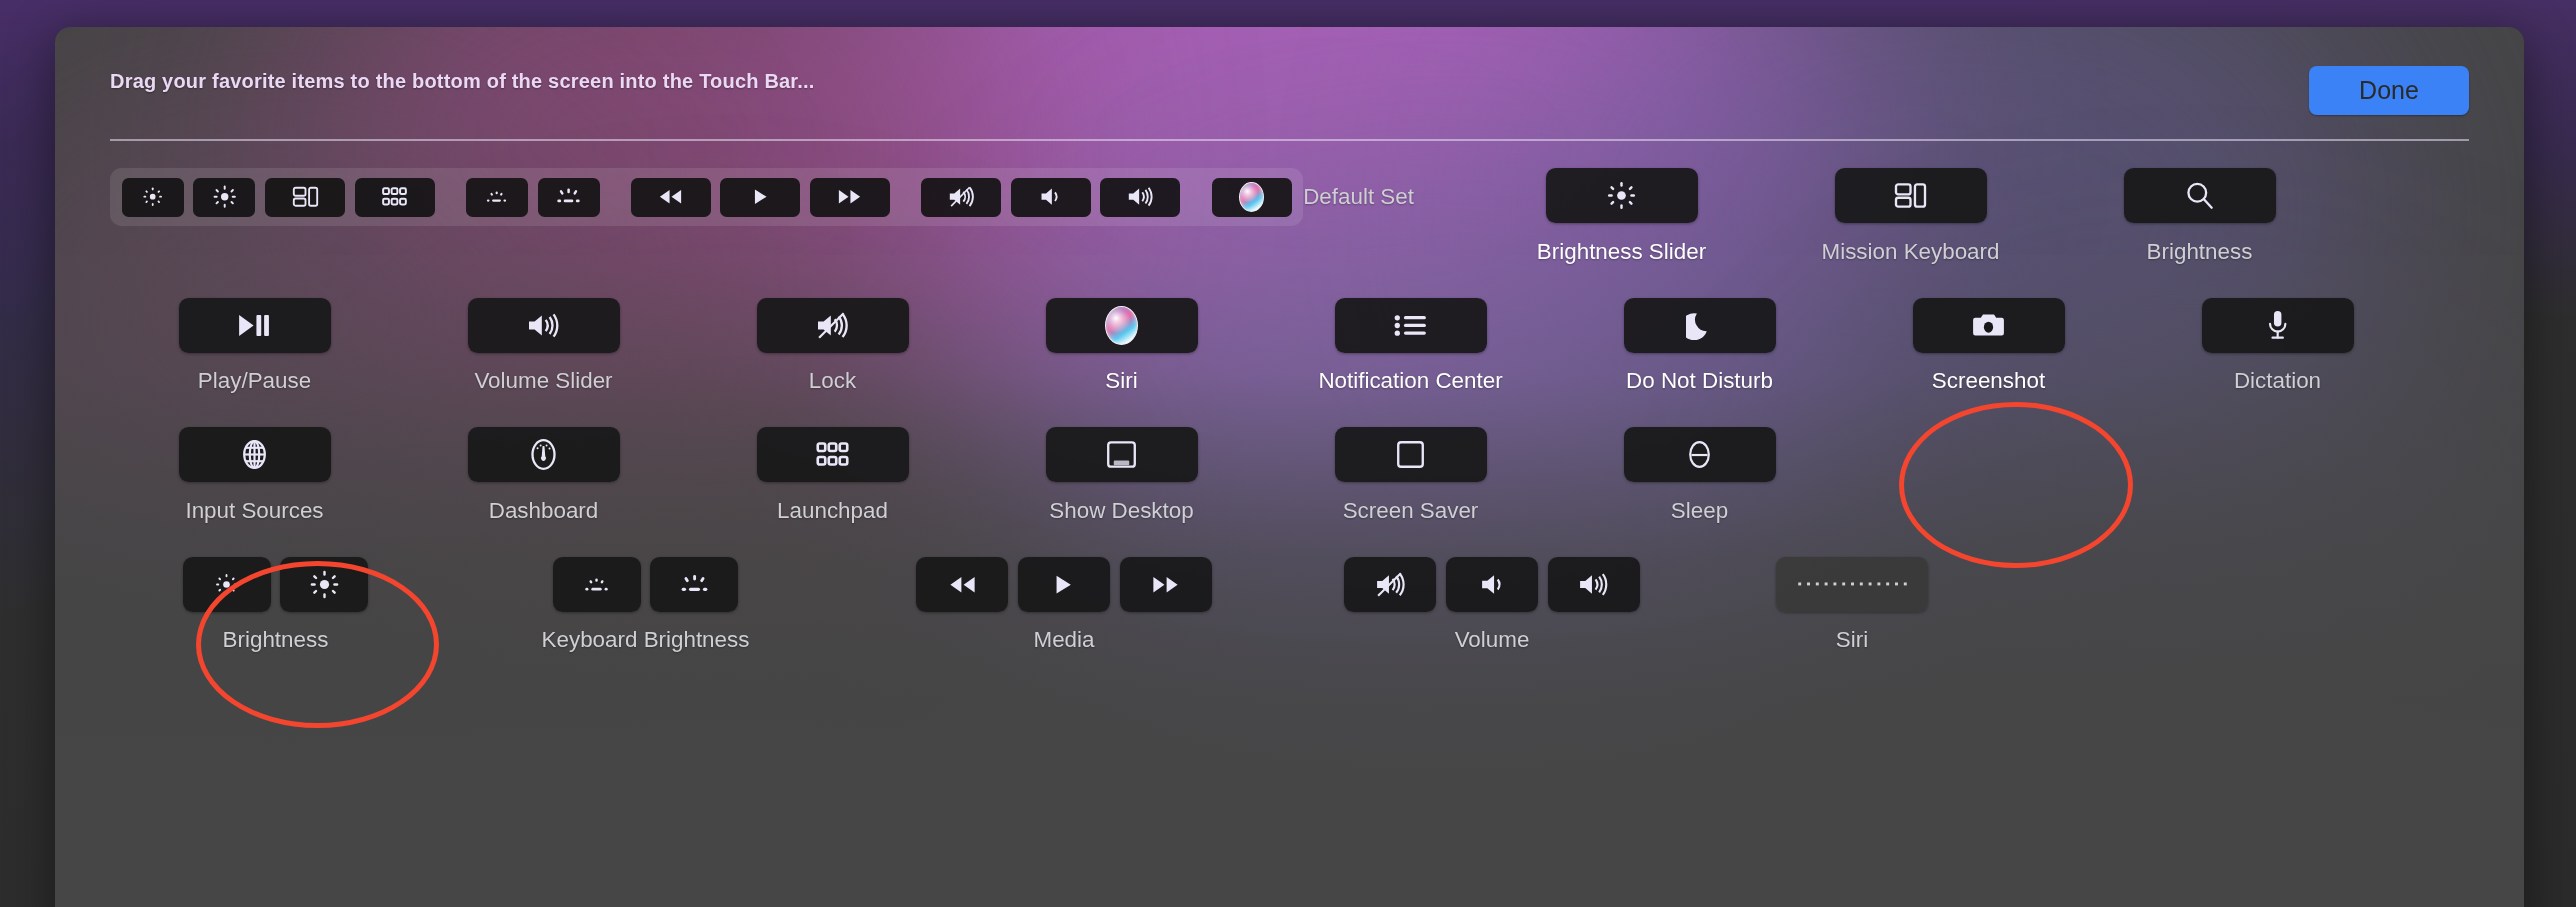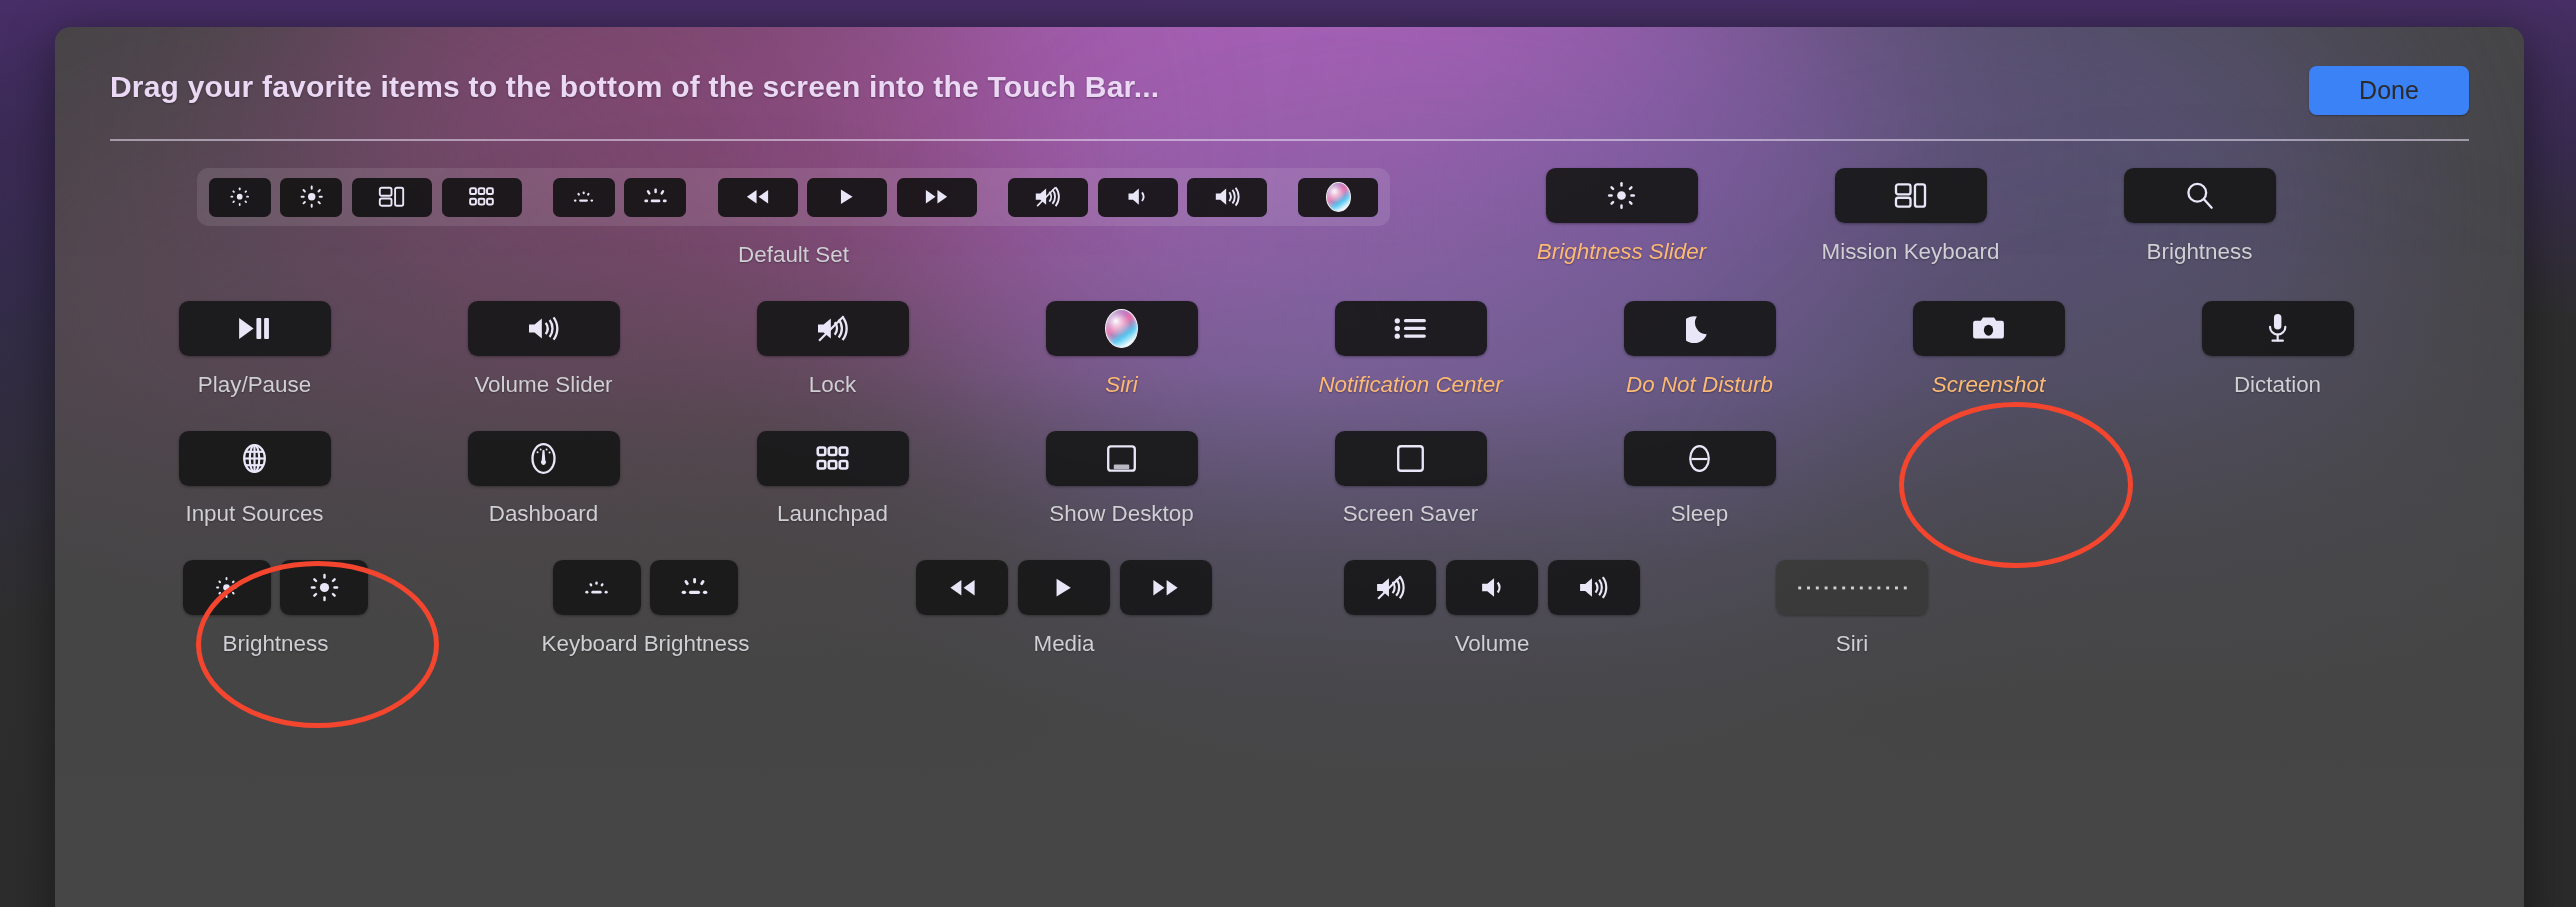--- a/index.html
+++ b/index.html
@@ -65,21 +65,21 @@
   .header {
     position: relative;
     height: 141px;
     padding: 0 55px;
     display: flex;
     align-items: flex-start;
     justify-content: space-between;
   }
   .header-title {
     margin-top: 43px;
-    font-size: 30px;
+    font-size: 20px;
     font-weight: bold;
     color: #ebd8f5;
     letter-spacing: 0.2px;
     text-shadow: 0 1px 1.9px rgba(0,0,0,.35);
   }
   .done-btn {
     margin-top: 39px;
     min-width: 160px;
     height: 49px;
     border-radius: 7.8px;
@@ -136,31 +136,31 @@
     background: rgba(58,58,58,.95);
   }
 
   .caption {
     margin-top: 15.6px;
     font-size: 22.4px;
     color: #cfcfd4;
     white-space: nowrap;
     text-shadow: 0 1px 1.9px rgba(0,0,0,.3);
   }
-  .caption.light { color: #fdba74; font-style: italic; }
+  .caption.light { color: #ffffff; }
 
   
   .group { display: flex; gap: 9.7px; }
 
   
   .defaultset-wrap {
     width: 1367px;
     display: flex;
-    flex-direction: column;
-    align-items: center;
+    flex-direction: row;
+    align-items: flex-start;
   }
   .touchbar-strip {
     display: flex;
     align-items: center;
     gap: 9.7px;
     padding: 9.7px 11.7px;
     border-radius: 11.7px;
     background: rgba(255,255,255,.10);
   }
   .tb-key {

